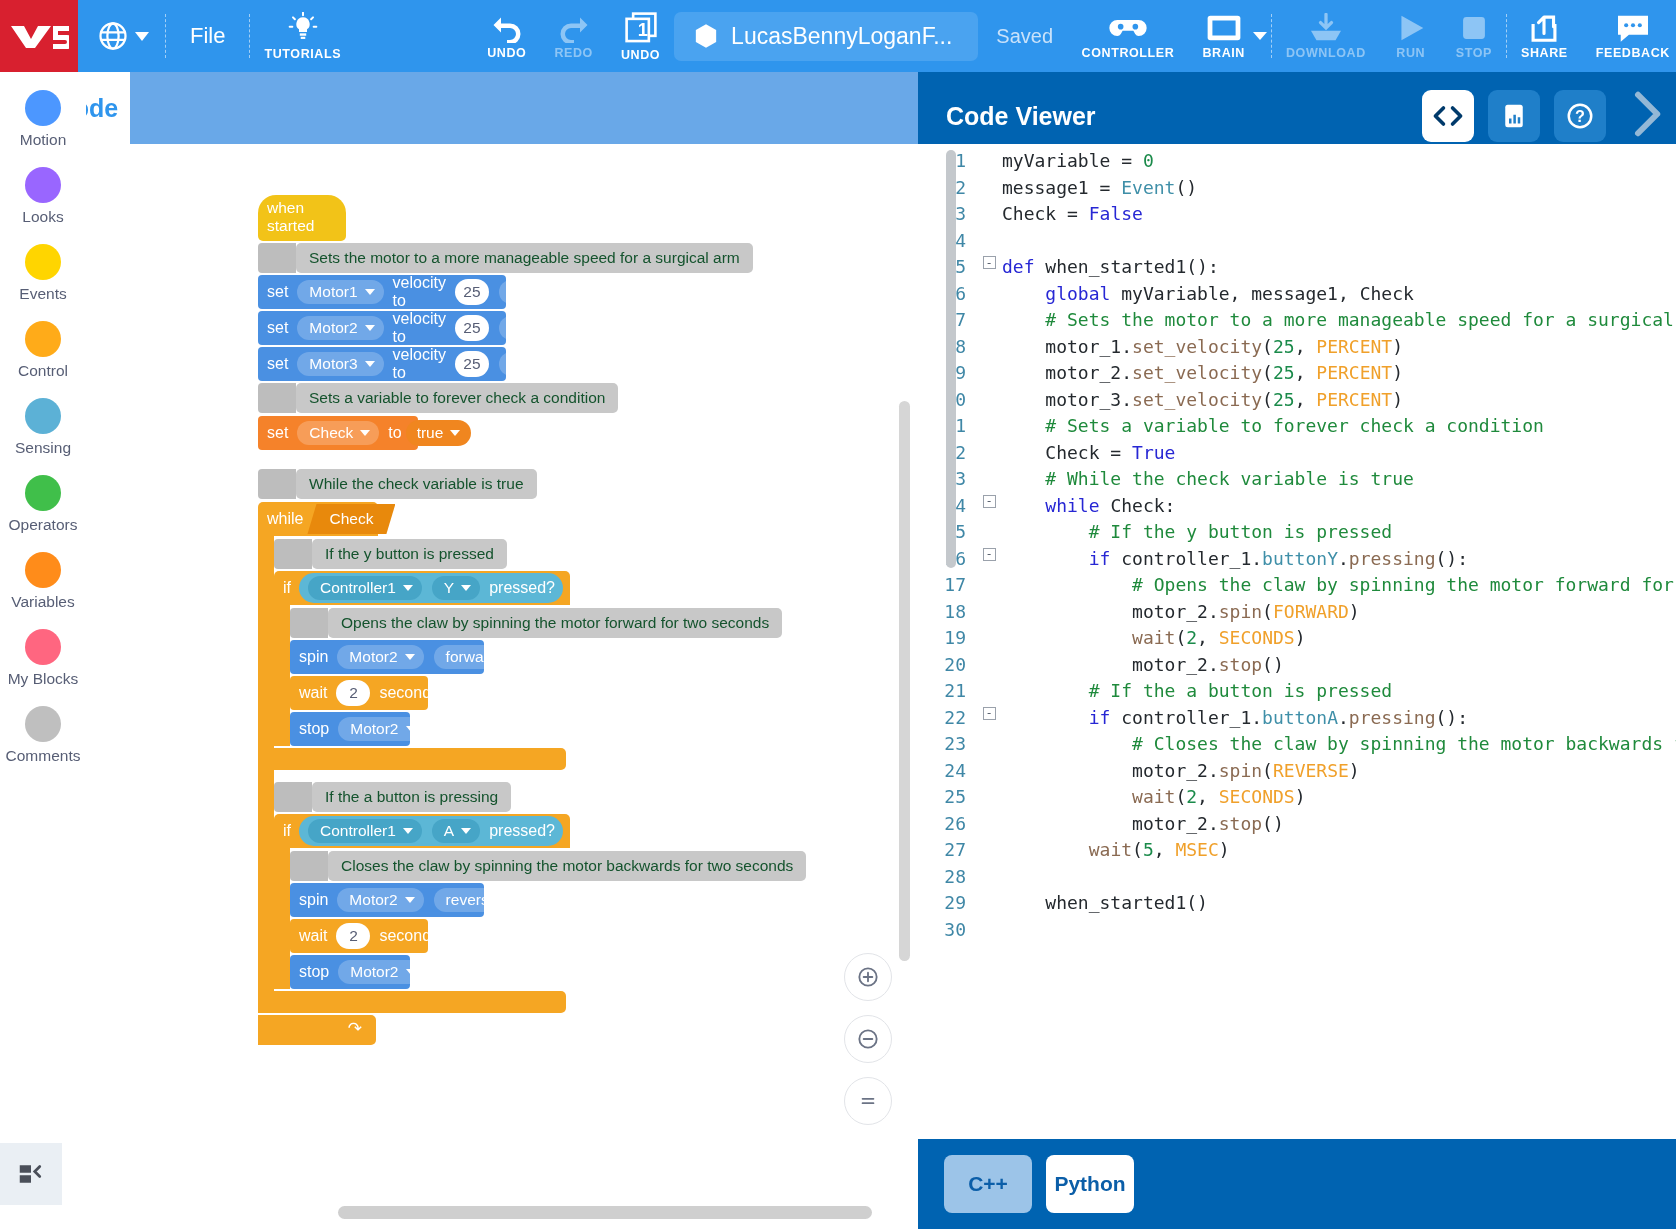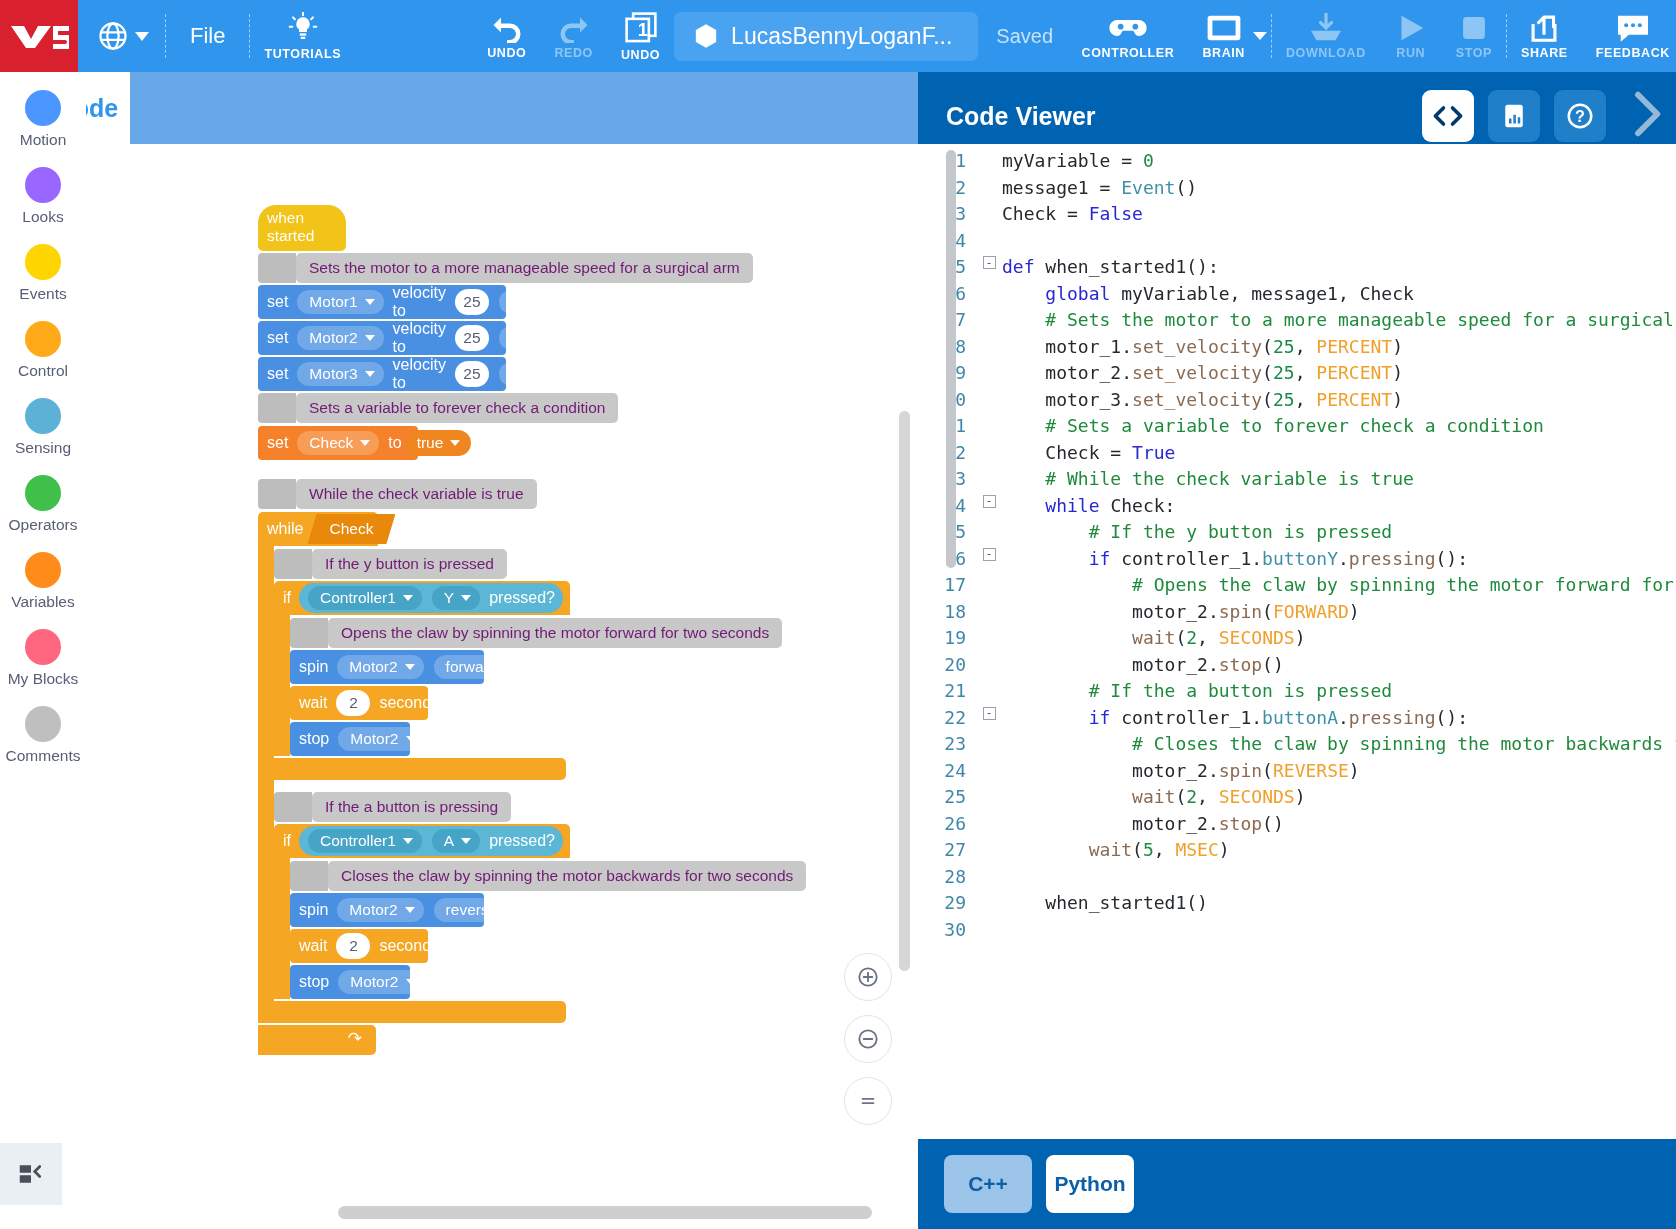--- a/index.html
+++ b/index.html
@@ -67,21 +67,21 @@
   }
   .code-tab {
     position: absolute; left: 0; top: 0; width: 130px; height: 72px;
     background: #fff; display: flex; align-items: center;
     justify-content: center; gap: 8px; cursor: pointer;
   }
   .code-tab .ct-label { color: #2f95ed; font-size: 25px; font-weight: bold; }
 
   
   .workspace {
-    position: absolute; top: 157px; left: 86px; width: 832px; bottom: 0;
+    position: absolute; top: 147px; left: 86px; width: 832px; bottom: 0;
     background: #fff; overflow: hidden;
   }
   .blocks { position: absolute; left: 172px; top: 48px; }
 
   
   .blk { position: relative; display: flex; align-items: center;
     color: #fff; font-size: 16px; border-radius: 4px; height: 34px; }
   .blk-motion { background: #4a90e2; }
   .blk-control { background: #f5a623; }
   .blk-var { background: #f5822a; }
@@ -94,21 +94,21 @@
   .field.dark-on-sense { background: #46a5c7; }
   .fcaret { width: 0; height: 0; border-left: 5px solid transparent;
     border-right: 5px solid transparent; border-top: 6px solid #fff; }
   .numfield {
     background: #fff; color: #575e75; border-radius: 13px; min-width: 34px;
     height: 26px; display: flex; align-items: center; justify-content: center;
     font-size: 15.5px; margin: 0 5px; cursor: pointer;
   }
   .lbl { padding: 0 4px; }
   .comment {
-    background: #c8c8c8; color: #701a75; font-size: 15.5px;
+    background: #c8c8c8; color: #14532d; font-size: 15.5px;
     border-radius: 5px; padding: 6px 13px; display: inline-block;
     white-space: nowrap;
   }
   .cmt-row { display: flex; align-items: center; }
   .cmt-stub { width: 38px; height: 30px; background: #bdbdbd; border-radius: 4px 0 0 4px; }
   .hat {
     width: 88px; height: 46px; background: #f2c318; color: #fff;
     border-radius: 18px 18px 5px 5px; display: flex; align-items: flex-end;
     padding: 0 0 6px 9px; font-size: 15.5px;
   }

